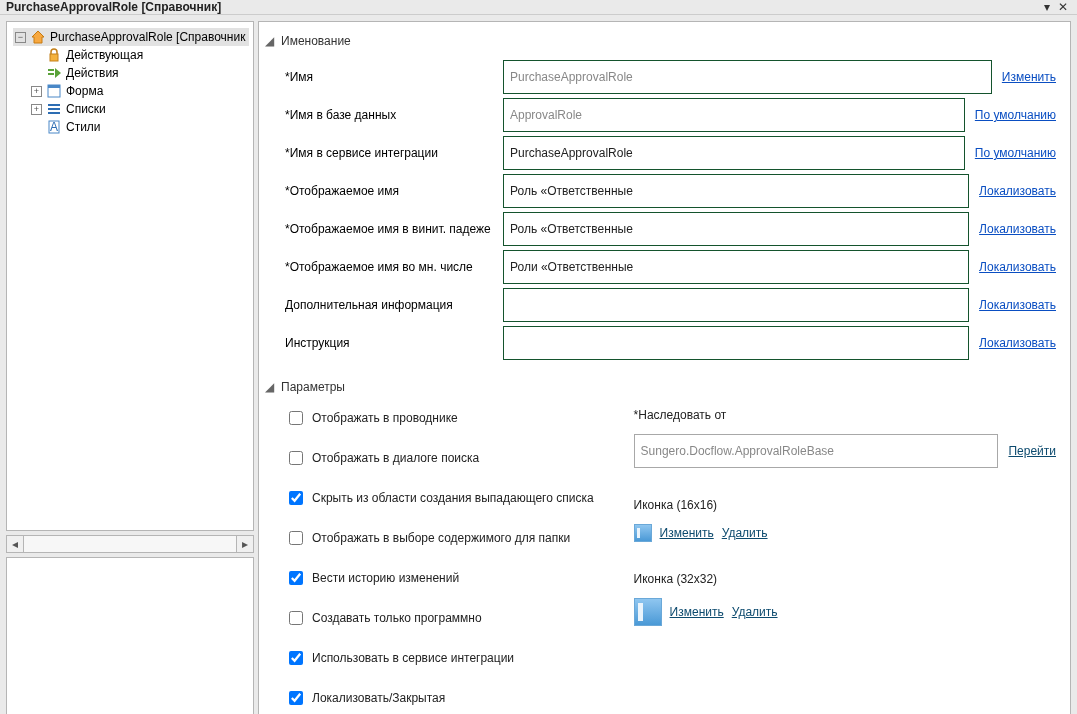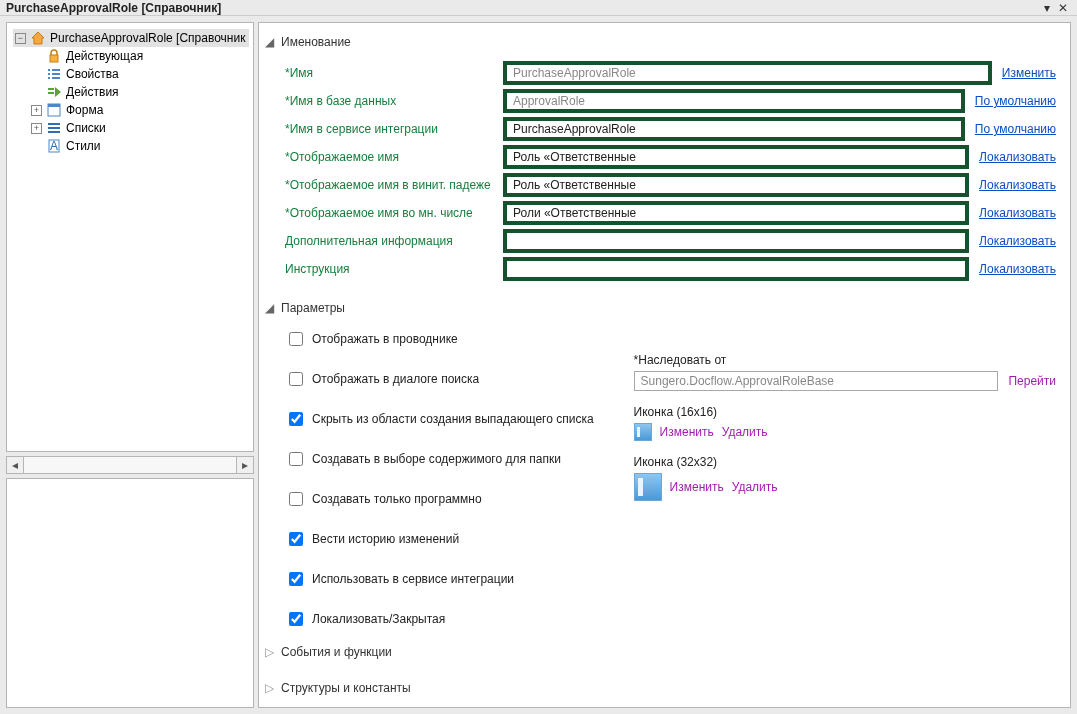--- a/index.html
+++ b/index.html
@@ -22,41 +22,41 @@
   .ticon { width: 16px; height: 16px; flex-shrink: 0; display:flex;align-items:center;justify-content:center; }
   .hscroll { height: 18px; display: flex; align-items: stretch; }
   .hscroll .arrow { width: 18px; background: #f0f0f0; border: 1px solid #b5b5b5; display:flex;align-items:center;justify-content:center; color:#555; cursor:pointer; }
   .hscroll .track { flex:1; background:#f7f7f7; border-top:1px solid #b5b5b5; border-bottom:1px solid #b5b5b5; }
   .previewbox { height: 230px; background: #fff; border: 1px solid #b5b5b5; }
   .main { flex: 1; background: #fff; border: 1px solid #b5b5b5; padding: 8px 14px 8px 6px; overflow: auto; }
   .section-header { display: flex; align-items: center; gap: 6px; color: #333; padding: 4px 0; cursor: pointer; }
   .section-header .tri { width: 10px; color: #666; }
   .section-body { padding: 4px 0 12px 20px; }
   .form-row { display: flex; align-items: center; gap: 10px; margin: 4px 0; }
-  .form-row .label { width: 208px; color: #15803d; }
-  .form-row input[type=text] { flex: 1; height: 18px; border: 4px solid #14532d; padding: 8px 6px; background:#fff; color:#222; }
+  .form-row .label { width: 208px; color: #000000; }
+  .form-row input[type=text] { flex: 1; height: 34px; border: 1px solid #14532d; padding: 8px 6px; background:#fff; color:#222; }
   .form-row input[type=text].disabled { background: #fff; color: #888; }
   .form-row .link { color: #0a4ec2; text-decoration: underline; cursor: pointer; white-space: nowrap; }
   .params { display: flex; gap: 40px; padding-top: 6px;}
   .checks { display: flex; flex-direction: column; gap: 20px; }
   .chk { display: flex; align-items: center; gap: 6px; color: #222; }
   .chk input { width: 14px; height: 14px; }
   .chk.disabled { color: #9b9b9b; }
-  .paramright { flex: 1; display:flex; flex-direction:column; gap:4px;margin-top:24px; }
+  .paramright { flex: 1; display:flex; flex-direction:column; gap:12px; }
   .paramright .prow { display:flex; align-items:center; gap:10px; }
   .paramright .plabel { color:#222; }
-  .paramright input[type=text] { flex:1; height:20px; border:1px solid #a8a8a8; padding:0 6px; }
+  .paramright input[type=text] { flex:1; height:34px; border:1px solid #a8a8a8; padding:0 6px; }
   .paramright input[type=text].ro { color:#888; }
   .paramright select { flex:1; height:22px; border:1px solid #a8a8a8; background:#fff; }
   .icon-row { display:flex; align-items:center; gap:8px; }
   .icon-box16 { width:18px; height:18px; border:1px solid #6aa8d8; background: linear-gradient(#8fc6f0,#4a99d6); position:relative; }
   .icon-box16::after{ content:''; position:absolute; left:2px; top:3px; width:3px; height:10px; background:#eaf4fc;}
   .icon-box32 { width:28px; height:28px; border:1px solid #6aa8d8; background: linear-gradient(#8fc6f0,#4a99d6); position:relative; }
   .icon-box32::after{ content:''; position:absolute; left:3px; top:4px; width:5px; height:18px; background:#eaf4fc;}
-  a.link { color:#a21caf; cursor:pointer; }
+  a.link { color:#0c4a6e; text-decoration: underline; cursor:pointer; }
   
   svg { display:block; }
 </style>
 </head>
 <body>
 
 <div class="window">
   <div class="titlebar">
     <span class="title">PurchaseApprovalRole [Справочник]</span>
     <span class="spacer"></span>
@@ -89,36 +89,20 @@
                         </svg>
                       </span>
                   <span>Действующая</span>
                 </div>
                   </li>
                 <li>
                     <div class="tree-row">
                   <span class="expander empty"></span>
                   <span class="ticon">
                         <svg width="16" height="16">
-                          <rect x="2" y="3" width="2" height="2" fill="#4a88c7"></rect>
-                          <rect x="6" y="3" width="8" height="2" fill="#4a88c7"></rect>
-                          <rect x="2" y="7" width="2" height="2" fill="#4a88c7"></rect>
-                          <rect x="6" y="7" width="8" height="2" fill="#4a88c7"></rect>
-                          <rect x="2" y="11" width="2" height="2" fill="#4a88c7"></rect>
-                          <rect x="6" y="11" width="8" height="2" fill="#4a88c7"></rect>
-                        </svg>
-                      </span>
-                  <span>Свойства</span>
-                </div>
-                  </li>
-                <li>
-                    <div class="tree-row">
-                  <span class="expander empty"></span>
-                  <span class="ticon">
-                        <svg width="16" height="16">
                           <rect x="2" y="4" width="6" height="2" fill="#5aa23a"></rect>
                           <rect x="2" y="8" width="6" height="2" fill="#5aa23a"></rect>
                           <polygon points="9,3 15,8 9,13" fill="#5aa23a"></polygon>
                         </svg>
                       </span>
                   <span>Действия</span>
                 </div>
                   </li>
                 <li>
                     <div class="tree-row">
@@ -233,29 +217,29 @@
             <label class="chk">
                 <input type="checkbox" style="">
                 <span>Отображать в диалоге поиска</span>
               </label>
             <label class="chk">
                 <input type="checkbox" checked="" style="">
                 <span>Скрыть из области создания выпадающего списка</span>
               </label>
             <label class="chk">
                 <input type="checkbox" style="">
-                <span>Создавать в выборе содержимого для папки</span>
+                <span>Отображать в выборе содержимого для папки</span>
+              </label>
+            <label class="chk">
+                <input type="checkbox" checked="" style="">
+                <span>Вести историю изменений</span>
               </label>
             <label class="chk">
                 <input type="checkbox" style="">
                 <span>Создавать только программно</span>
-              </label>
-            <label class="chk">
-                <input type="checkbox" checked="" style="">
-                <span>Вести историю изменений</span>
               </label>
             <label class="chk">
                 <input type="checkbox" checked="" style="">
                 <span>Использовать в сервисе интеграции</span>
               </label>
             <label class="chk">
                 <input type="checkbox" checked="" style="">
                 <span>Локализовать/Закрытая</span>
               </label>
           </div>

